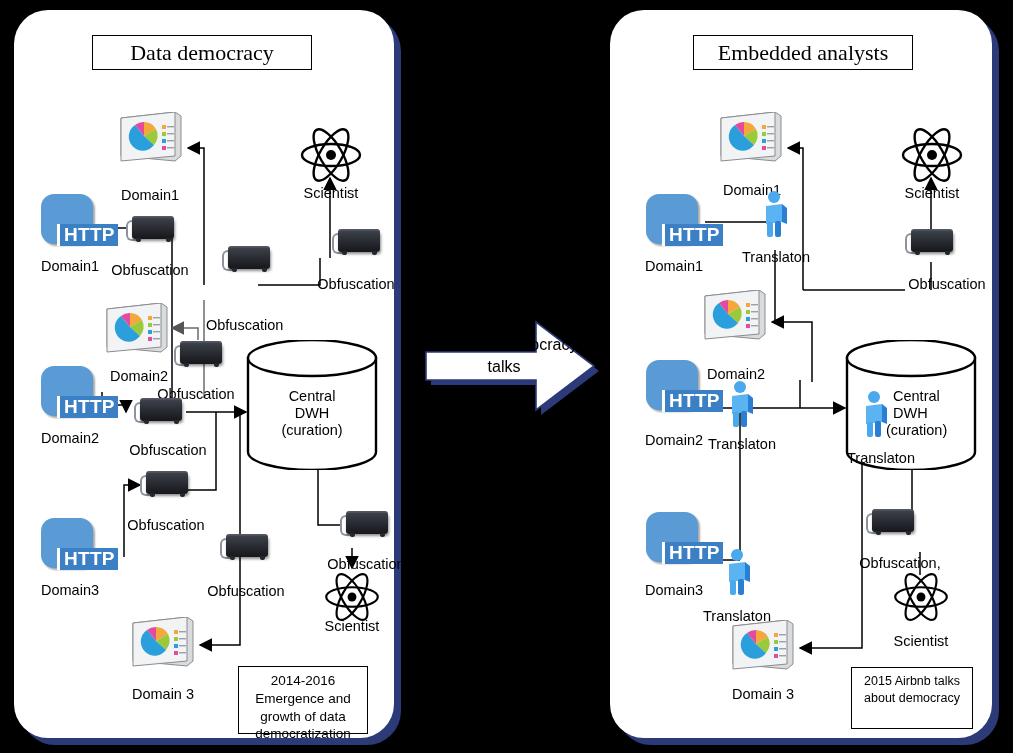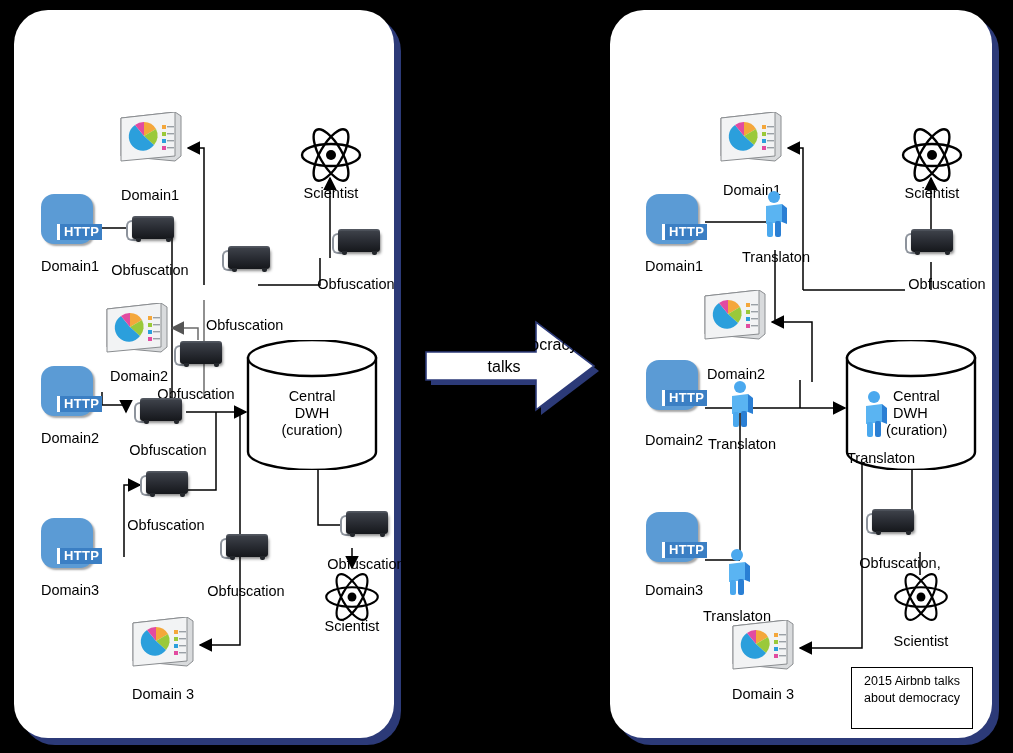--- a/index.html
+++ b/index.html
@@ -26,21 +26,21 @@
   svg.ov{position:absolute;left:0;top:0;width:1013px;height:753px;overflow:visible;pointer-events:none;}
 
   .ico{position:absolute;}
 
   
   .httpsrc{width:56px;height:60px;}
   .httpsrc .blk{position:absolute;left:0;top:0;width:52px;height:50px;
       background:#5b9bd5;border-radius:13px 13px 13px 13px;
       box-shadow:2px 2px 2px rgba(0,0,0,.35);}
   .httpsrc .tag{position:absolute;left:16px;top:30px;background:#3b7fc4;
-      color:#fff;font-size:13px;font-weight:bold;letter-spacing:.3px;
+      color:#fff;font-size:19px;font-weight:bold;letter-spacing:.3px;
       padding:1px 3px 1px 4px;border-left:3px solid #fff;line-height:1.05;
       font-family:"Liberation Sans",sans-serif;}
 
   
   .srv{width:52px;height:30px;}
   .srv .body{position:absolute;left:6px;top:3px;width:42px;height:21px;
       background:linear-gradient(180deg,#3d4149 0%,#2a2d34 45%,#15171b 100%);
       border-radius:3px;box-shadow:1px 2px 3px rgba(0,0,0,.45);}
   .srv .top{position:absolute;left:6px;top:1px;width:42px;height:7px;
       background:linear-gradient(180deg,#555a63,#33373e);border-radius:3px 3px 0 0;}
@@ -54,20 +54,21 @@
   
   .person{width:28px;height:44px;}
 </style>
 </head>
 <body>
 
 <div id="stage">
 
   <div class="panel" id="panel-left"></div>
 
+  <div class="panel-title" style="left:92px;top:35px;width:218px;height:33px;">Data democracy</div>
 
   <svg class="ov">
     <defs>
       <marker id="ah" markerWidth="9" markerHeight="9" refX="8" refY="4.5" orient="auto">
         <path d="M0,0 L9,4.5 L0,9 z" fill="#000"></path>
       </marker>
       <marker id="ahg" markerWidth="9" markerHeight="9" refX="8" refY="4.5" orient="auto">
         <path d="M0,0 L9,4.5 L0,9 z" fill="#555"></path>
       </marker>
     </defs>
@@ -296,32 +297,39 @@
           <rect x="49" y="21" width="7" height="1.4" fill="#9aa0a6"></rect>
         <rect x="44" y="27" width="4" height="4" fill="#2b9fdc"></rect>
           <rect x="49" y="28" width="7" height="1.4" fill="#9aa0a6"></rect>
         <rect x="44" y="34" width="4" height="4" fill="#e24ba0"></rect>
           <rect x="49" y="35" width="7" height="1.4" fill="#9aa0a6"></rect>
       </g>
     </svg>
   </div>
   <div class="lbl c" style="left:163px;top:686px;">Domain 3</div>
 
+  <div class="note" style="left:238px;top:666px;width:130px;height:68px;">
+    <div>2014-2016</div>
+    <div>Emergence and</div>
+    <div>growth of data</div>
+    <div>democratization</div>
+  </div>
 
   <div class="ico" style="left:418px;top:300px;">
     <svg width="182" height="132" viewBox="0 0 182 132">
       <polygon points="8,52 118,52 118,22 176,66 118,110 118,80 8,80" transform="translate(5,5)" fill="#2c3a78"></polygon>
       <polygon points="8,52 118,52 118,22 176,66 118,110 118,80 8,80" fill="#ffffff" stroke="#2c3a78" stroke-width="1.6"></polygon>
     </svg>
   </div>
   <div class="lbl c" style="left:504px;top:336px;font-size:16px;">Add data democracy</div>
   <div class="lbl c" style="left:504px;top:358px;font-size:16px;">talks</div>
 
   <div class="panel" id="panel-right"></div>
 
+  <div class="panel-title" style="left:693px;top:35px;width:218px;height:33px;">Embedded analysts</div>
 
   <svg class="ov">
     <g stroke="#000" stroke-width="1.5" fill="none">
 
       <path d="M705,222 L772,222"></path>
 
       <path d="M775,250 L775,320"></path>
 
       <path d="M803,290 L803,148 L788,148" marker-end="url(#ah)"></path>
       <path d="M803,290 L905,290"></path>

